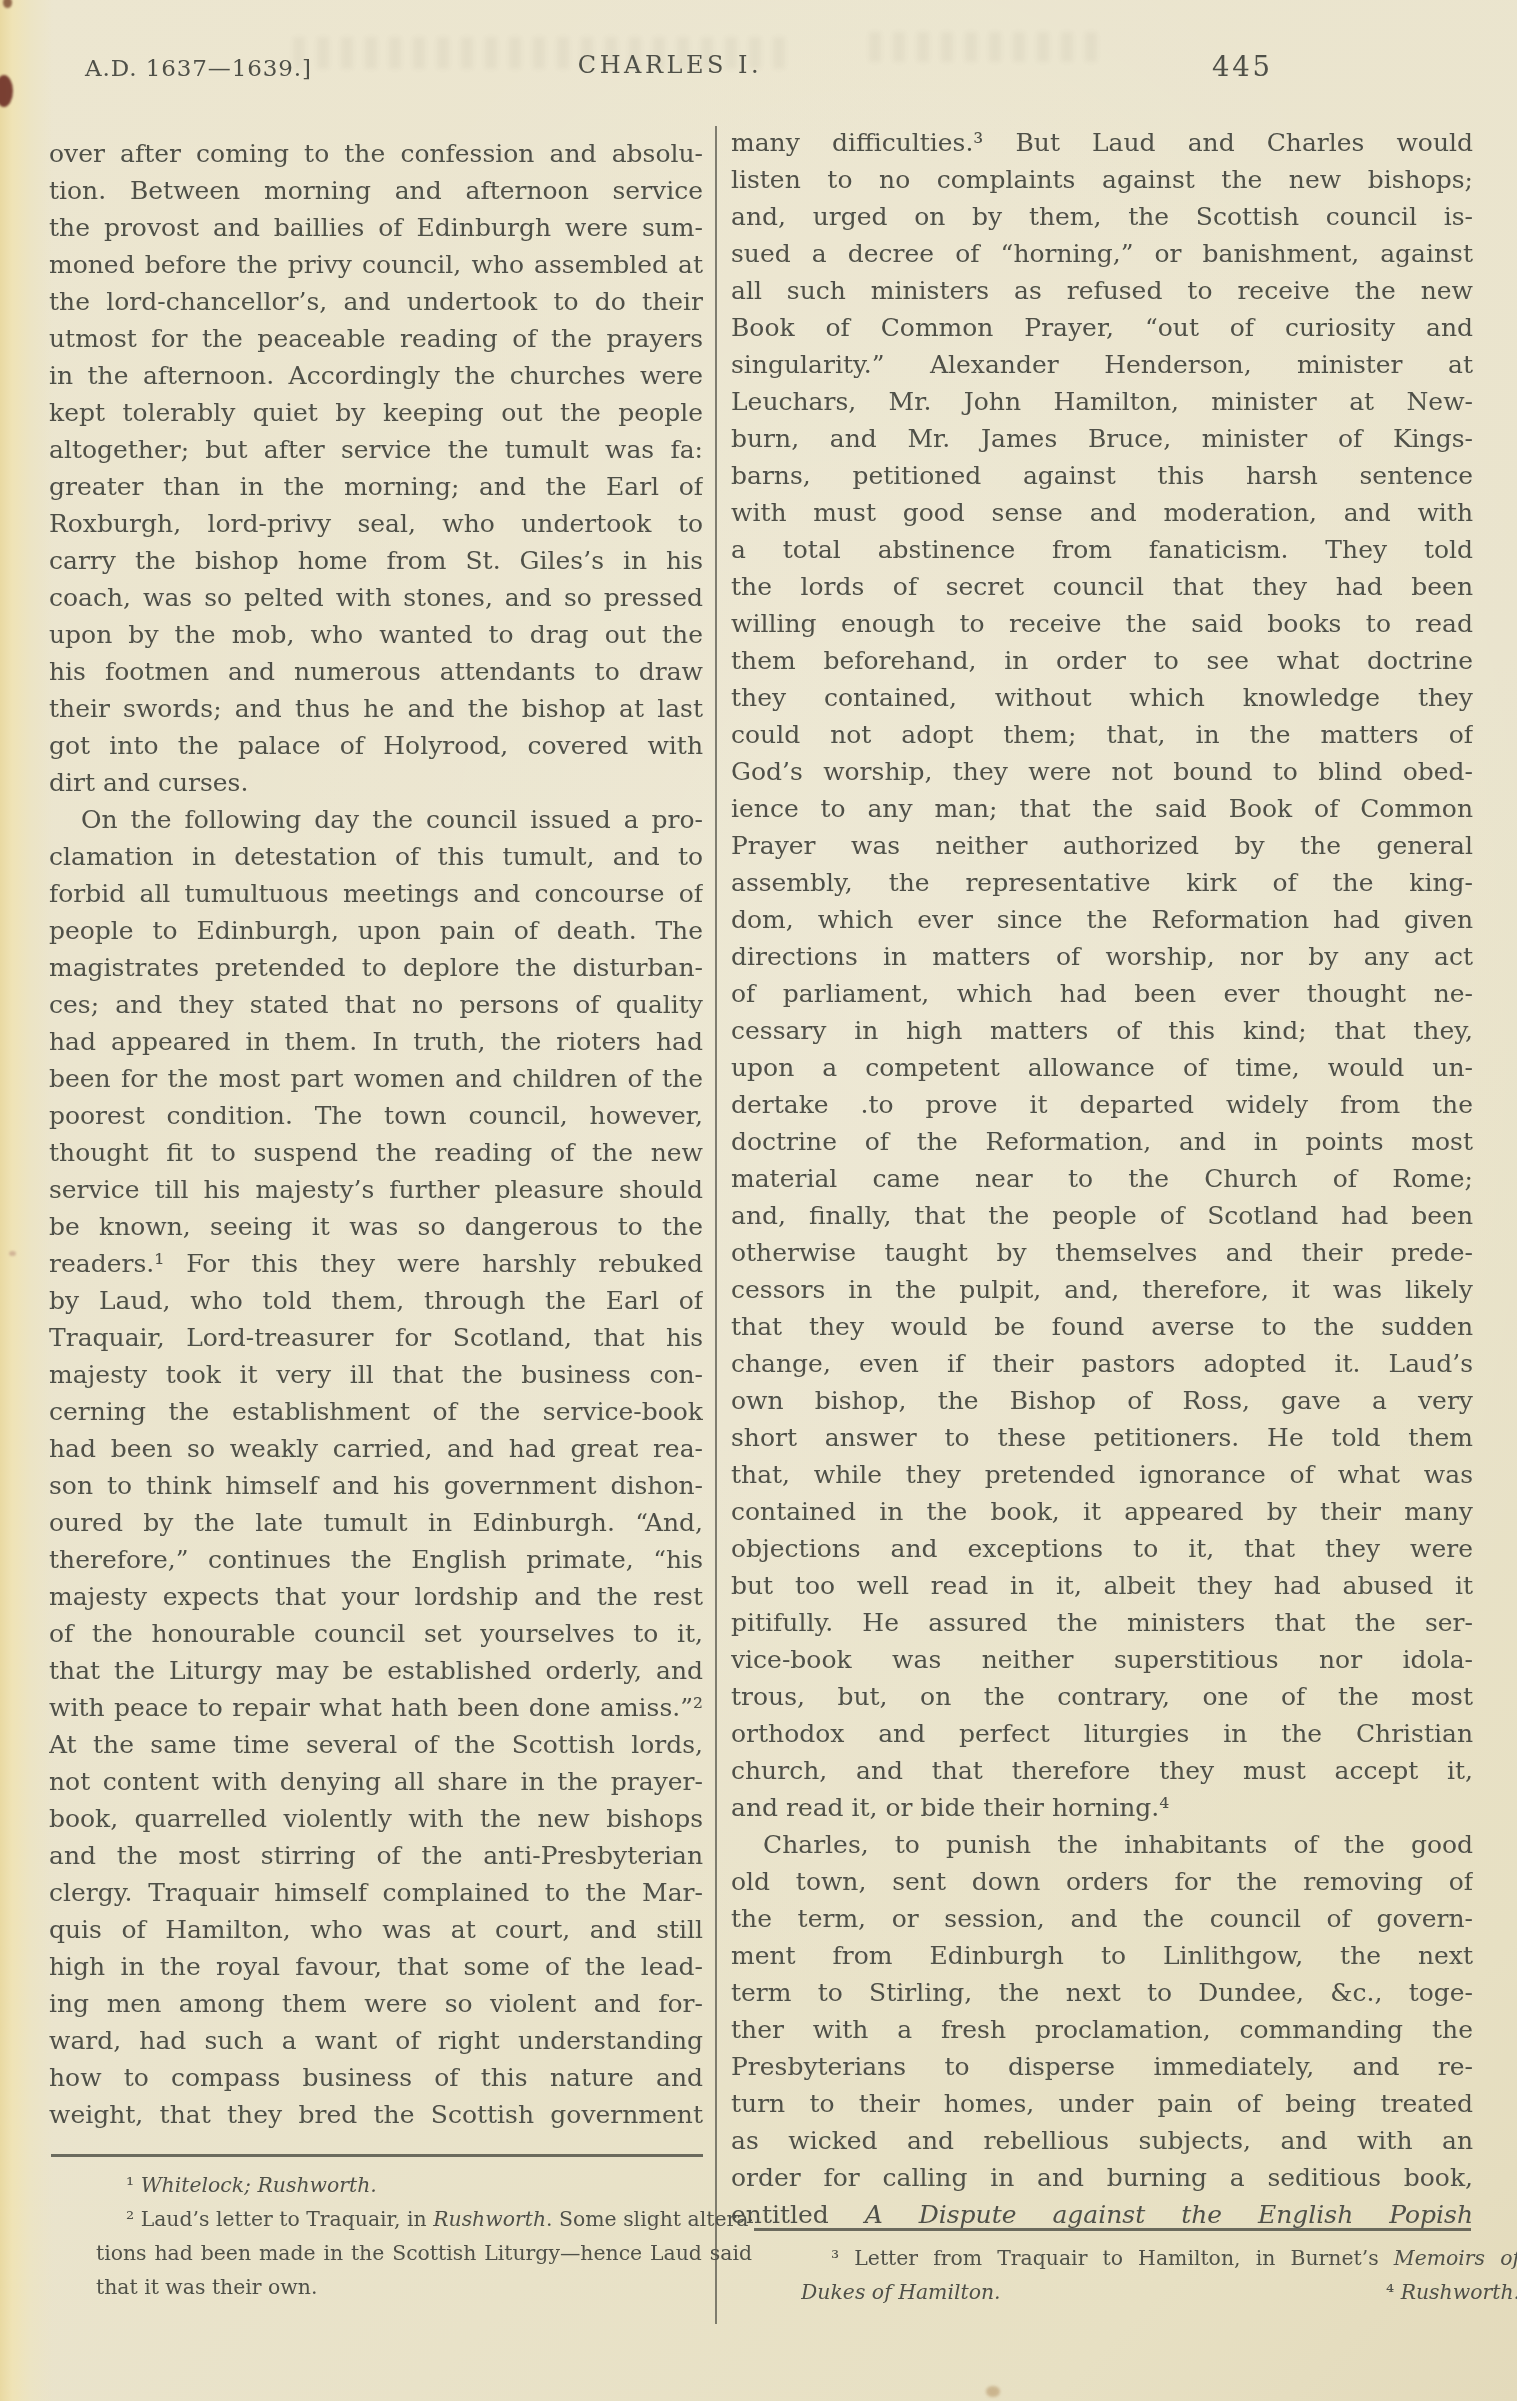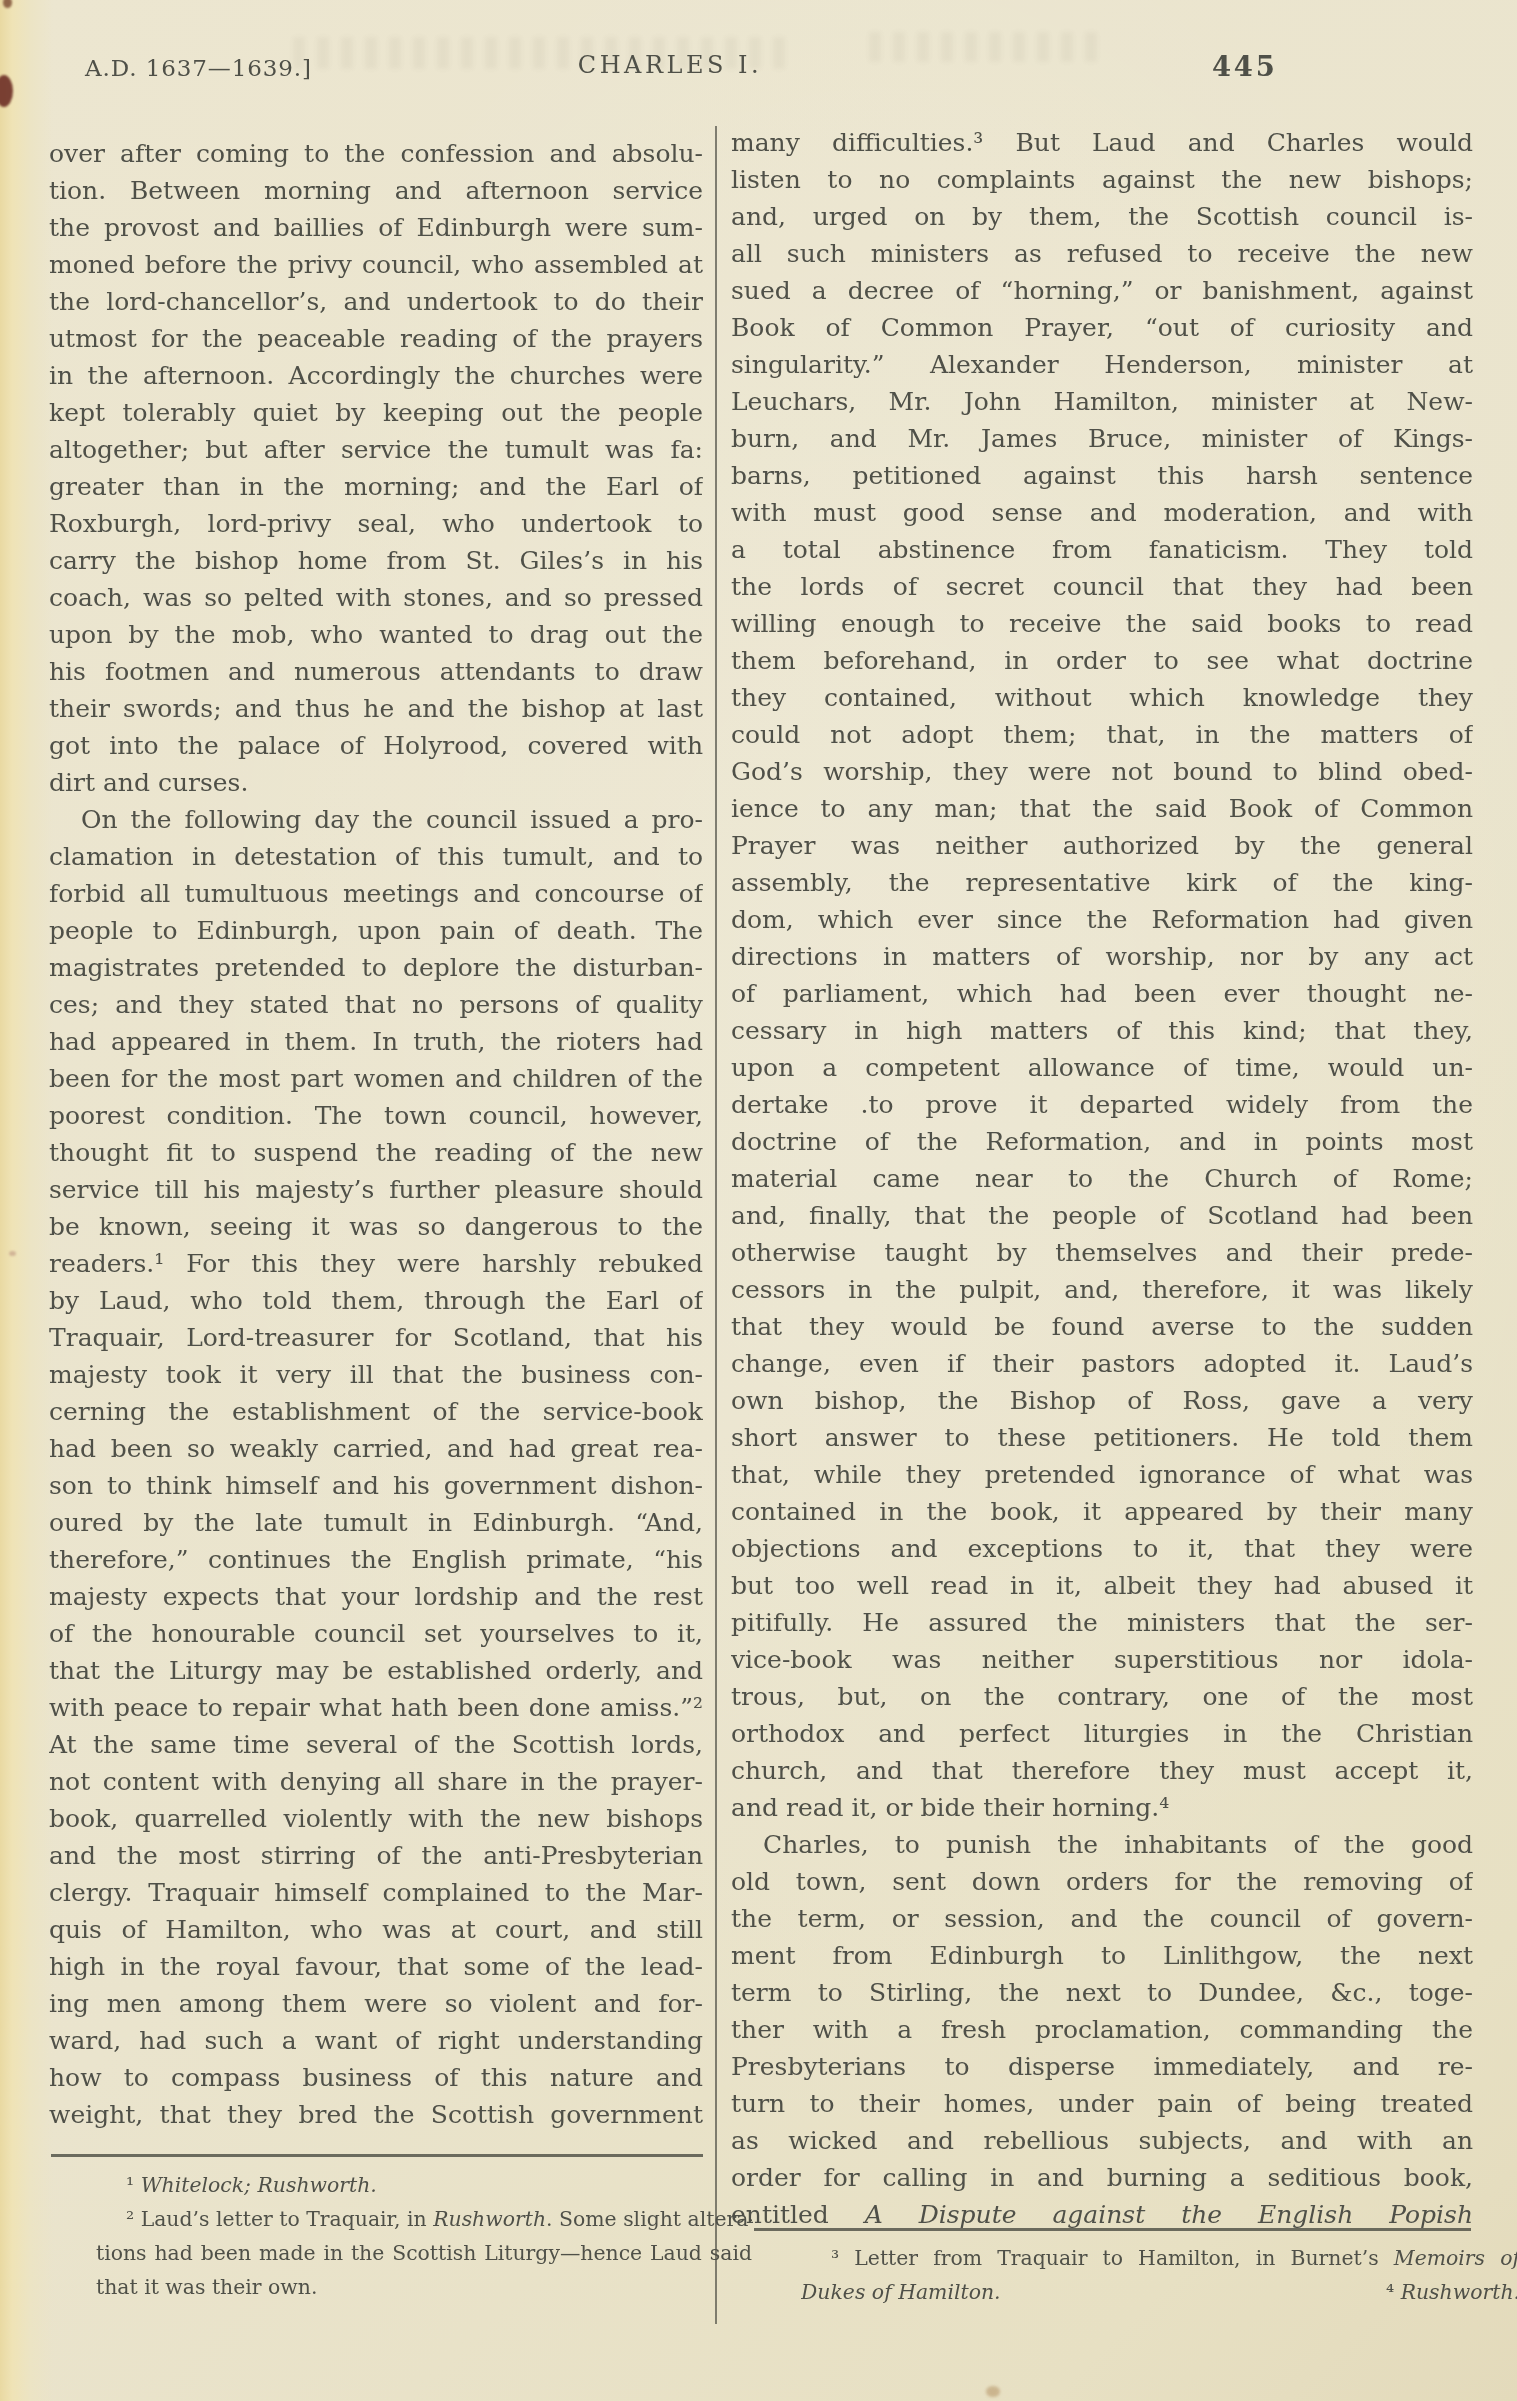--- a/index.html
+++ b/index.html
@@ -10,21 +10,21 @@
     font-family:"DejaVu Serif", serif;
     color:#4f5048;
     background:
       radial-gradient(ellipse at 58% 42%, rgba(255,255,255,.14) 0%, rgba(255,255,255,0) 60%),
       linear-gradient(to right, #e9d9a2 0px, #efe3b6 12.4px, #ece4c4 30px, rgba(235,229,208,0) 53px),
       linear-gradient(135deg, #ece6d0 0%, #eae4cd 55%, #e7e0c3 88%, #e3dabb 100%);
   }
   
   .hdr-date{position:absolute;left:49px;top:55px;font-size:23px;letter-spacing:0.9px;margin-left:36px;}
   .hdr-title{position:absolute;left:0;top:51px;width:1340px;text-align:center;font-size:24px;letter-spacing:3.5px;}
-  .hdr-page{position:absolute;left:1212px;top:50px;font-size:27.5px;letter-spacing:2.7px;font-weight:bold;}
+  .hdr-page{position:absolute;left:1212px;top:50px;font-size:27.5px;letter-spacing:2.7px;}
   
   .col{position:absolute;}
   .col-left{left:49px;top:135px;width:654px;}
   .col-right{left:731px;top:124px;width:742px;}
   .line{
     height:37px;line-height:37px;font-size:25px;
     text-align:justify;text-align-last:justify;
     overflow:hidden;white-space:nowrap;
   }
   .line.short{text-align-last:left;}
@@ -118,22 +118,22 @@
       <div class="line">high in the royal favour, that some of the lead-</div>
       <div class="line">ing men among them were so violent and for-</div>
       <div class="line">ward, had such a want of right understanding</div>
       <div class="line">how to compass business of this nature and</div>
       <div class="line">weight, that they bred the Scottish government</div>
     </div>
   <div class="col col-right">
       <div class="line">many difficulties.³  But Laud and Charles would</div>
       <div class="line">listen to no complaints against the new bishops;</div>
       <div class="line">and, urged on by them, the Scottish council is-</div>
+      <div class="line">sued a decree of “horning,” or banishment, against</div>
       <div class="line">all such ministers as refused to receive the new</div>
-      <div class="line">sued a decree of “horning,” or banishment, against</div>
       <div class="line">Book of Common Prayer, “out of curiosity and</div>
       <div class="line">singularity.”  Alexander Henderson, minister at</div>
       <div class="line">Leuchars, Mr. John Hamilton, minister at New-</div>
       <div class="line">burn, and Mr. James Bruce, minister of Kings-</div>
       <div class="line">barns, petitioned against this harsh sentence</div>
       <div class="line">with must good sense and moderation, and with</div>
       <div class="line">a total abstinence from fanaticism.  They told</div>
       <div class="line">the lords of secret council that they had been</div>
       <div class="line">willing enough to receive the said books to read</div>
       <div class="line">them beforehand, in order to see what doctrine</div>

